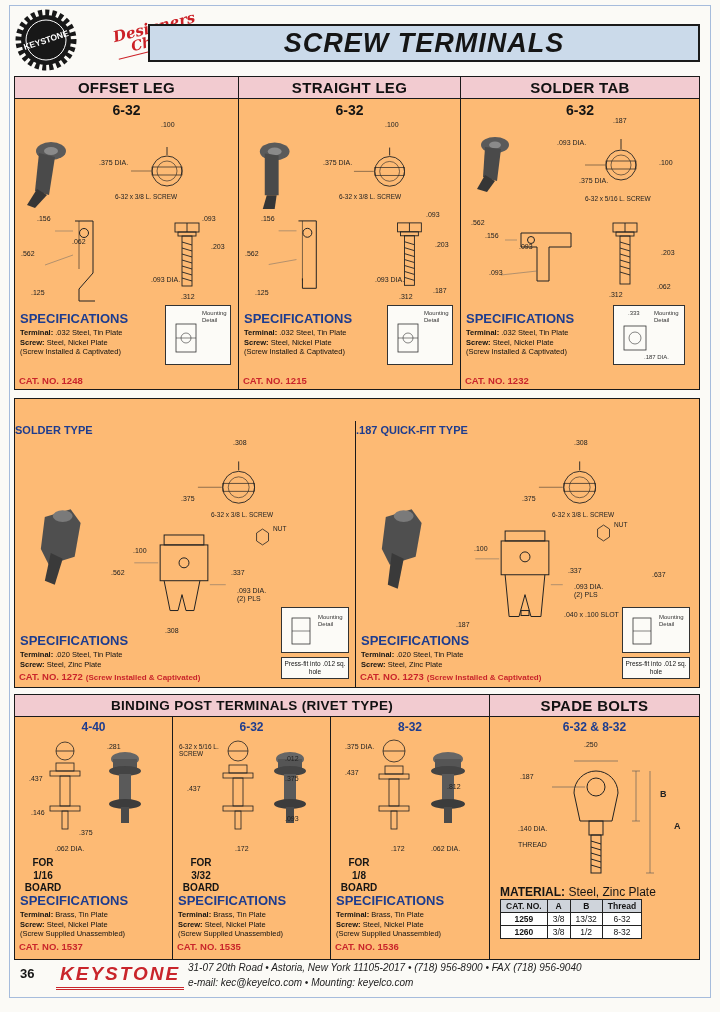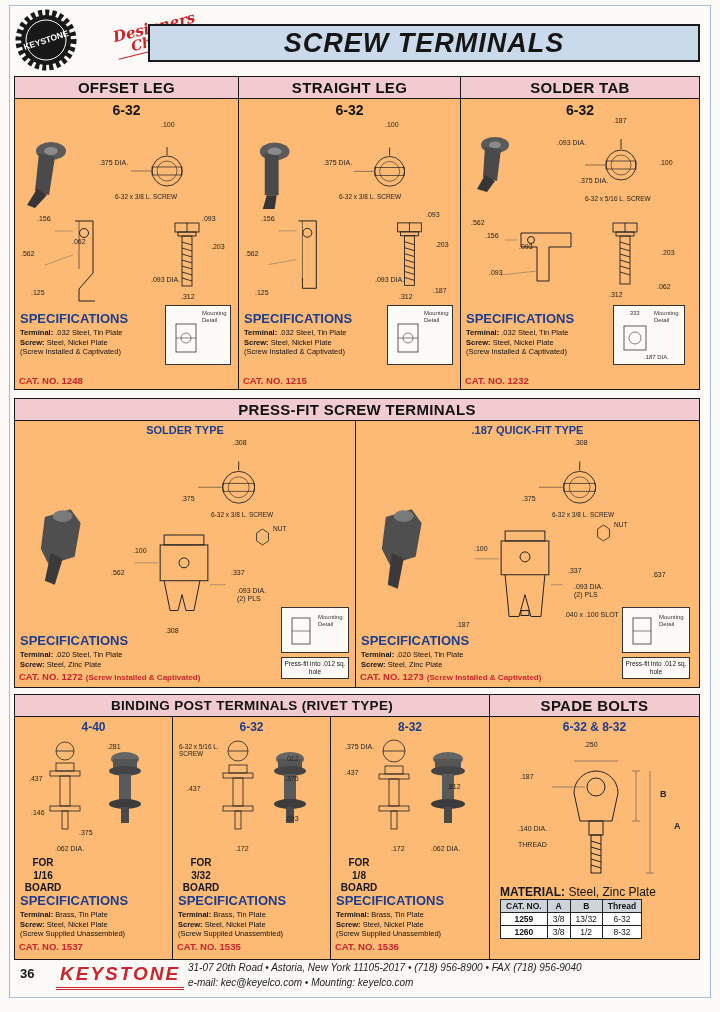--- a/index.html
+++ b/index.html
@@ -13,21 +13,21 @@
   .ribbon{position:absolute;left:114px;top:20px;transform:rotate(-14deg);color:#cc2127;font-family:"DejaVu Serif",serif;font-style:italic;font-weight:bold;text-align:center;line-height:.95}
   .ribbon .r1{font-size:15px}
   .ribbon .r2{font-size:14px;border-bottom:1px solid #cc2127;padding-bottom:1px}
   
   .block{position:absolute;border:1.5px solid #1a1a1a;background:#fdba74}
   .pink-head{background:#f2cbd0;border-bottom:1.5px solid #1a1a1a;display:flex;align-items:center;justify-content:center;font-weight:bold;font-size:15px;letter-spacing:.3px;color:#111}
   .tpanel{position:absolute;top:0;height:100%}
   .tpanel .pink-head{height:22px}
   .pbody{position:absolute;left:0;right:0;top:22px;bottom:0}
   .thread{position:absolute;top:3px;width:100%;text-align:center;font-weight:bold;font-size:14px}
-  .subhead{position:absolute;top:3px;width:100%;text-align:center;font-weight:bold;font-size:11px;color:#1d3c8f}
+  .subhead{position:absolute;top:3px;width:100%;text-align:left;font-weight:bold;font-size:11px;color:#1d3c8f}
   .dim{position:absolute;font-size:7px;white-space:nowrap;color:#222}
   .specs{position:absolute;font-size:7.5px;line-height:1.3;color:#111}
   .specs .sp-title{font-weight:bold;color:#1d3c8f;font-size:13px}
   .specs b{font-weight:bold}
   .cat{position:absolute;color:#c9252b;font-weight:bold;font-size:9.5px;white-space:nowrap}
   .cat .catnote{font-size:8px;margin-left:3px}
   .mountbox{position:absolute;border:1px solid #333;background:#fcfbf7}
   .mountlabel{position:absolute;font-size:6px;color:#333;line-height:1.15;text-align:left}
   .mdim{position:absolute;font-size:6px;color:#333;white-space:nowrap}
   .notebox{position:absolute;border:1px solid #333;font-size:6.5px;line-height:1.2;text-align:center;padding:2px 1px;background:#fcfbf7}
@@ -276,23 +276,20 @@
           <div class="mountlabel" style="right:2px;top:4px;width:28px">Mounting Detail</div>
           <span class="mdim" style="left:14px;top:4px">.333</span>
           <span class="mdim" style="left:30px;top:48px">.187 DIA.</span>
         </div>
         <div class="cat" style="left:4px;top:276px">CAT. NO. 1232</div>
       </div>
     </div>
   </div>
 
   <div class="block" style="left:14px;top:398px;width:686px;height:290px">
-    <div class="pink-head" style="height:22px">
-        <span>PRESS-FIT SCREW TERMINALS</span>
-      </div>
 
     <div style="position:absolute;left:0;top:22px;bottom:0;width:341px;border-right:1.5px solid #1a1a1a">
       <div class="subhead">SOLDER TYPE</div>
       <svg class="draw" style="left:0;top:14px" width="339" height="196" viewBox="0 0 341 196">
         <g>
             <path d="M30 82 l26 -8 10 14 -6 34 -26 8 -8 -16 z" fill="#4f4f4f"></path>
             <path d="M36 118 l-6 28 10 4 8 -26 z" fill="#3a3a3a"></path>
             <ellipse cx="48" cy="81" rx="10" ry="6" fill="#7a7a7a"></ellipse>
           </g>
         <g fill="none" stroke="#222" stroke-width="0.9">

